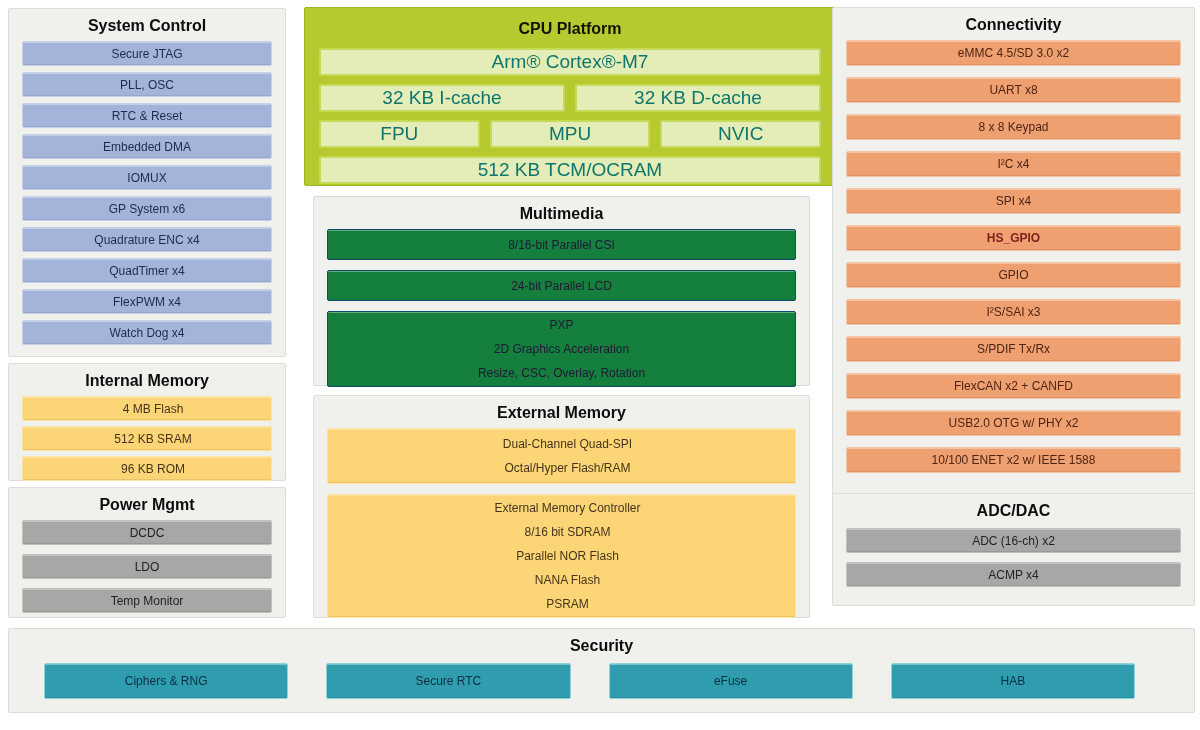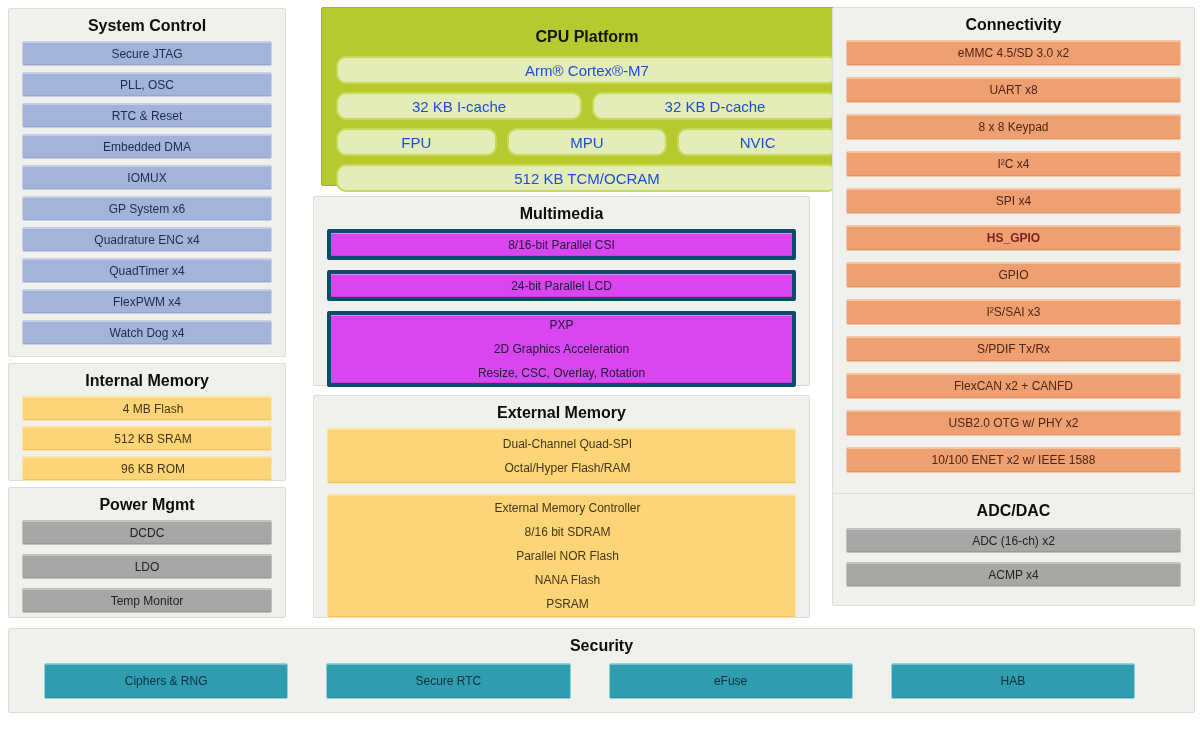--- a/index.html
+++ b/index.html
@@ -19,43 +19,43 @@
   .row {
     display:flex; align-items:center; justify-content:center; text-align:center;
     font-size:12px; line-height:18px; border-radius:2px; box-sizing:border-box;
     box-shadow: inset 0 1px 0 rgba(255,255,255,.35), inset 0 -1px 0 rgba(0,0,0,.08);
   }
   
   .r-blue   { background:#a4b3da; border:1px solid #c6d0e8; color:#1d2a52; height:25px; margin-top:6px; }
   .r-yellow { background:#fcd676; border:1px solid #fde2a0; color:#46341a; height:25px; margin-top:5px;padding-left:12px; }
   .r-gray   { background:#a7a7a5; border:1px solid #c0c0be; color:#222228; height:25px; margin-top:9px; }
   .r-orange { background:#efa071; border:1px solid #f6c5a4; color:#4e2413; height:26px; margin-top:11px; }
-  .r-purple { background:#d946ef; border:4px solid #0c4a6e; color:#1f1836; height:31px; margin-top:10px;text-align:right; }
+  .r-purple { background:#15803d; border:1px solid #0c4a6e; color:#1f1836; height:31px; margin-top:10px;text-align:right; }
   .r-teal   { background:#2f9dae; border:1px solid #8ed2da; color:#0c2f42; height:36px; flex:1; }
   .first    { margin-top:4px; }
   .bold     { font-weight:bold; color:#7f1d1d; }
 
   
   #p-sys  { left:8px;   top:8px;   width:278px; height:349px; }
   #p-imem { left:8px;   top:363px; width:278px; height:118px; }
   #p-pwr  { left:8px;   top:487px; width:278px; height:131px; }
-  #p-cpu  { left:321px; top:7px;   width:532px; height:179px;
-            background:#b6ca2f; border:1px solid #9fb321; padding:16px 14px 10px; }
+  #p-cpu  { left:304px; top:7px;   width:532px; height:179px;
+            background:#b6ca2f; border:1px solid #9fb321; padding:8px 14px 10px; }
   #p-mm   { left:313px; top:196px; width:497px; height:190px; }
   #p-emem { left:313px; top:395px; width:497px; height:223px; }
   #p-conn { left:832px; top:7px;   width:363px; height:489px; }
   #p-adc  { left:832px; top:493px; width:363px; height:113px; }
   #p-sec  { left:8px;   top:628px; width:1187px; height:85px; }
 
   
   #p-cpu .ptitle { color:#101400; margin-bottom:8px; }
   .cpu-box {
     display:flex; align-items:center; justify-content:center; text-align:center;
-    background:#e4edb7; border:2px solid #c5da55; border-radius:10px;
-    color:#1d4ed8; font-size:15px; height:28px; box-sizing:border-box;
+    background:#e4edb7; border:2px solid #c5da55; border-radius:2px;
+    color:#0f766e; font-size:19px; height:28px; box-sizing:border-box;
   }
   .cpu-split { display:flex; gap:10px; margin-top:8px; }
   .cpu-split .cpu-box { flex:1; margin-top:0; }
   .cpu-full { margin-top:8px; }
   .cpu-full.first { margin-top:0; }
 
   
   .ml { flex-direction:column; justify-content:center; }
   .ml div { line-height:24px; }
   #mm-pxp  { height:76px; margin-top:10px; }

